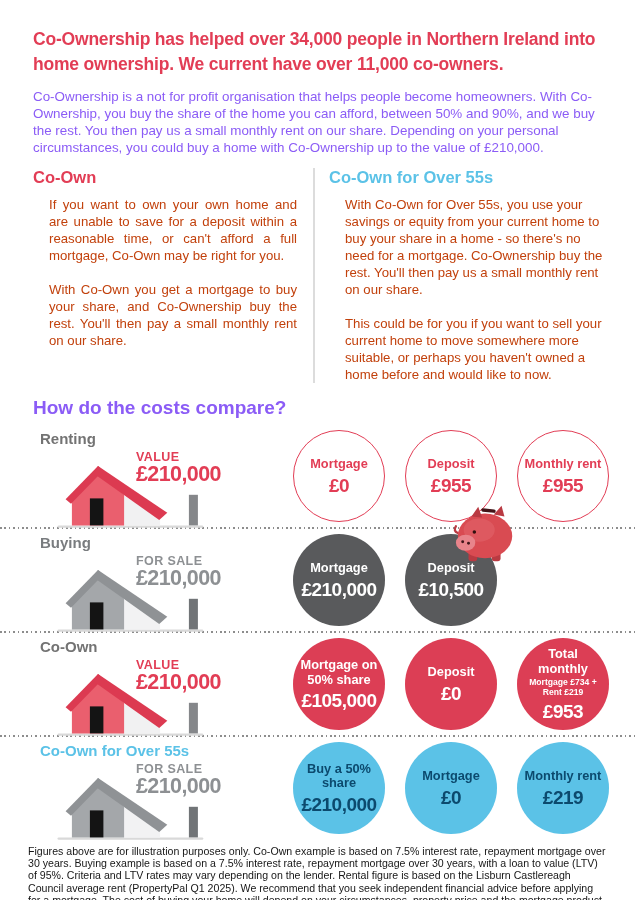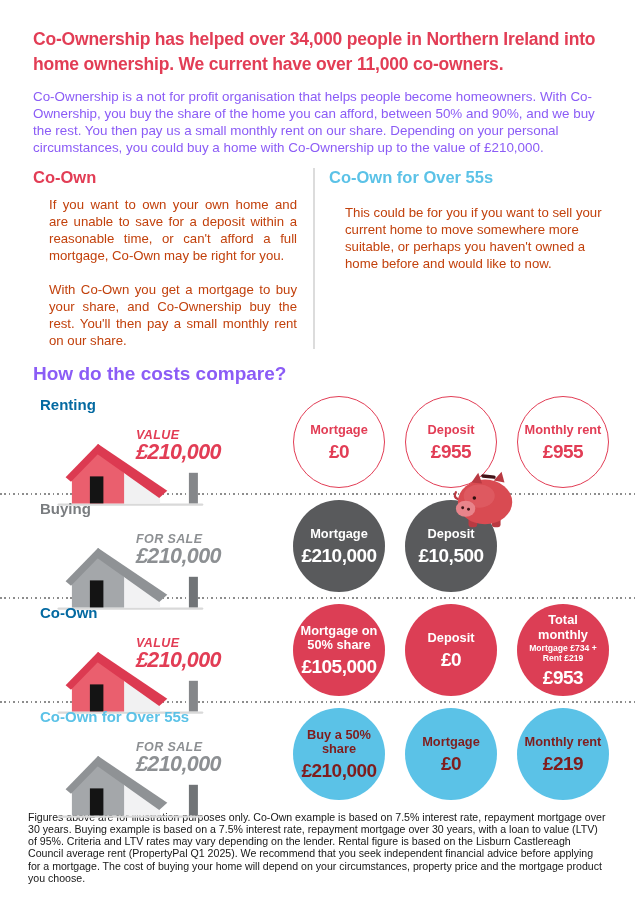--- a/index.html
+++ b/index.html
@@ -32,23 +32,23 @@
 
   
   .compare { margin-top:6px; }
   .crow { position:relative; height:102px; display:flex; padding-left:40px; box-sizing:border-box; }
   .sep {
     height:2px; width:636px;
     background-image:repeating-linear-gradient(to right, #8d8d8d 0 1.6px, transparent 1.6px 4.4px);
   }
   .crow-left { position:relative; width:253px; flex:none; }
   .row-label { padding-top:6px; font-size:15px; font-weight:bold; line-height:1.1; }
-  .lbl-pink { color:#0369a1; } .lbl-gray { color:#797c7f; } .lbl-blue { color:#5bc2e7; }
-
-  .house-box { position:absolute; left:8px; top:40px; width:230px; height:76px;font-style:italic; }
+  .lbl-pink { color:#737373; } .lbl-gray { color:#797c7f; } .lbl-blue { color:#5bc2e7; }
+
+  .house-box { position:absolute; left:8px; top:28px; width:230px; height:76px; }
   .house { position:absolute; left:0; bottom:0; width:172px; height:72px; }
   .house-red  { --roof:#dc3a51; --front:#ea5f6e; --post:#85878a; --side:#f1f1f2; }
   .house-gray { --roof:#8f9295; --front:#a4a7aa; --post:#717477; --side:#f2f2f3; }
   .sign { position:absolute; left:88px; top:-2px; width:140px; line-height:1.02; }
   .sign-label { display:block; font-size:12.5px; font-weight:bold; letter-spacing:0.4px; }
   .sign-value { display:block; font-size:21.5px; font-weight:bold; letter-spacing:-0.6px; }
   .sign-pink { color:#e23d55; } .sign-gray { color:#8d9093; }
 
   .crow-circles { display:flex; gap:20px; align-items:center; }
   .circle {
@@ -56,21 +56,21 @@
     display:flex; flex-direction:column; justify-content:center; align-items:center;
     text-align:center; padding:4px 6px;
   }
   .c-title { font-size:12.8px; font-weight:bold; line-height:1.12; }
   .c-sub   { font-size:8.6px;  font-weight:bold; line-height:1.15; margin-top:2px; }
   .c-sub:empty { display:none; }
   .c-value { font-size:19px; font-weight:bold; margin-top:5px; letter-spacing:-0.5px; line-height:1; }
   .r-outline .circle { background:#ffffff; border:1.6px solid #e23d55; color:#e23d55; }
   .r-gray .circle { background:#595a5c; color:#ffffff; }
   .r-red  .circle { background:#dc3e55; color:#ffffff; }
-  .r-blue .circle { background:#5bc2e7; color:#7f1d1d; }
+  .r-blue .circle { background:#5bc2e7; color:#0c4a6e; }
   .r-red .c-value { margin-top:4px; }
 
   .piggy { position:absolute; left:452px; top:-26px; width:68px; height:62px; z-index:4; }
 
   
   .disclaimer {
     margin:6px 28px 0 28px; font-size:10.6px; line-height:1.15; color:#161616;
   }
 </style>
 </head>
@@ -84,20 +84,21 @@
 
   <div class="two-col">
     <div class="col-left">
       <h2 class="section-h h-pink">Co-Own</h2>
       <p>If you want to own your own home and are unable to save for a deposit within a reasonable time, or can't afford a full mortgage, Co-Own may be right for you.</p>
       <p class="para-gap">With Co-Own you get a mortgage to buy your share, and Co-Ownership buy the rest. You'll then pay a small monthly rent on our share.</p>
     </div>
     <div class="col-divider"></div>
     <div class="col-right">
       <h2 class="section-h h-blue">Co-Own for Over 55s</h2>
+      <p>With Co-Own for Over 55s, you use your savings or equity from your current home to buy your share in a home - so there's no need for a mortgage. Co-Ownership buy the rest. You'll then pay us a small monthly rent on our share.</p>
       <p class="para-gap">This could be for you if you want to sell your current home to move somewhere more suitable, or perhaps you haven't owned a home before and would like to now.</p>
     </div>
   </div>
 
   <h2 class="costs-heading">How do the costs compare?</h2>
 
   <div class="compare">
 
     <div class="crow r-outline">
       <div class="crow-left">

